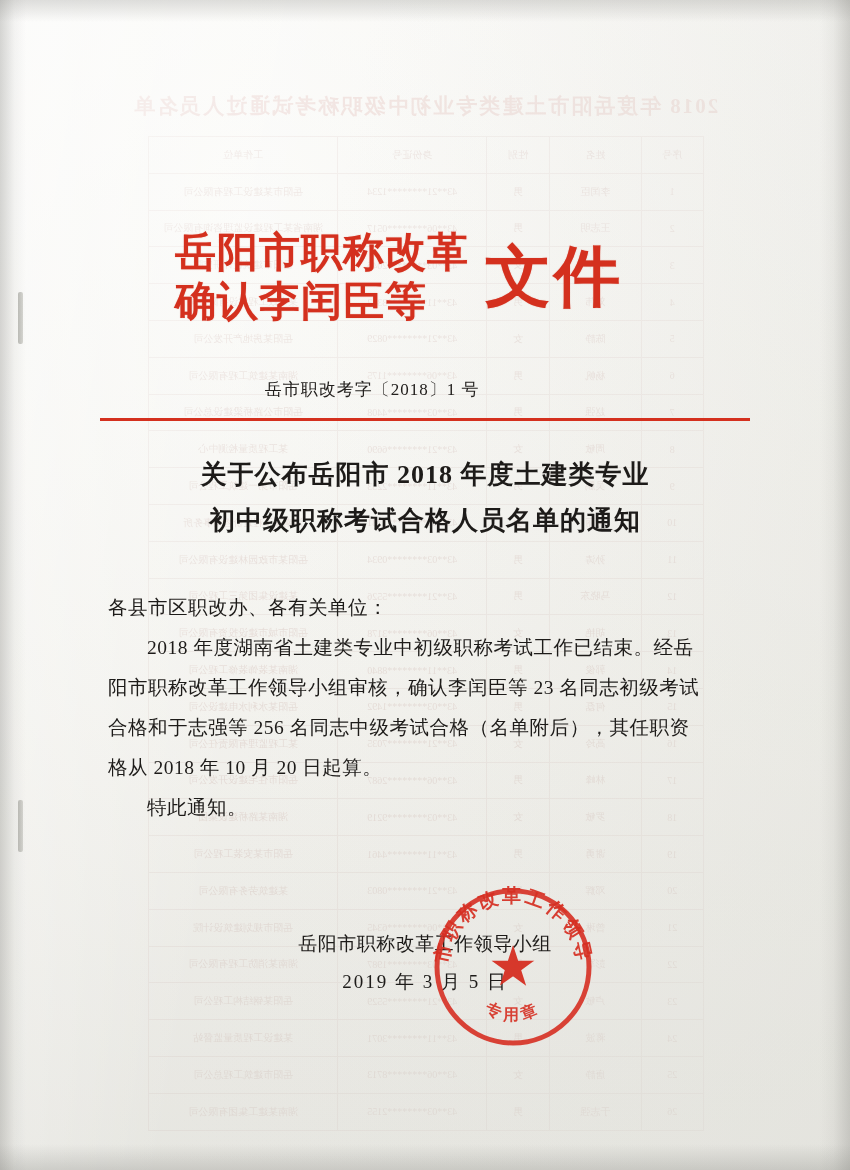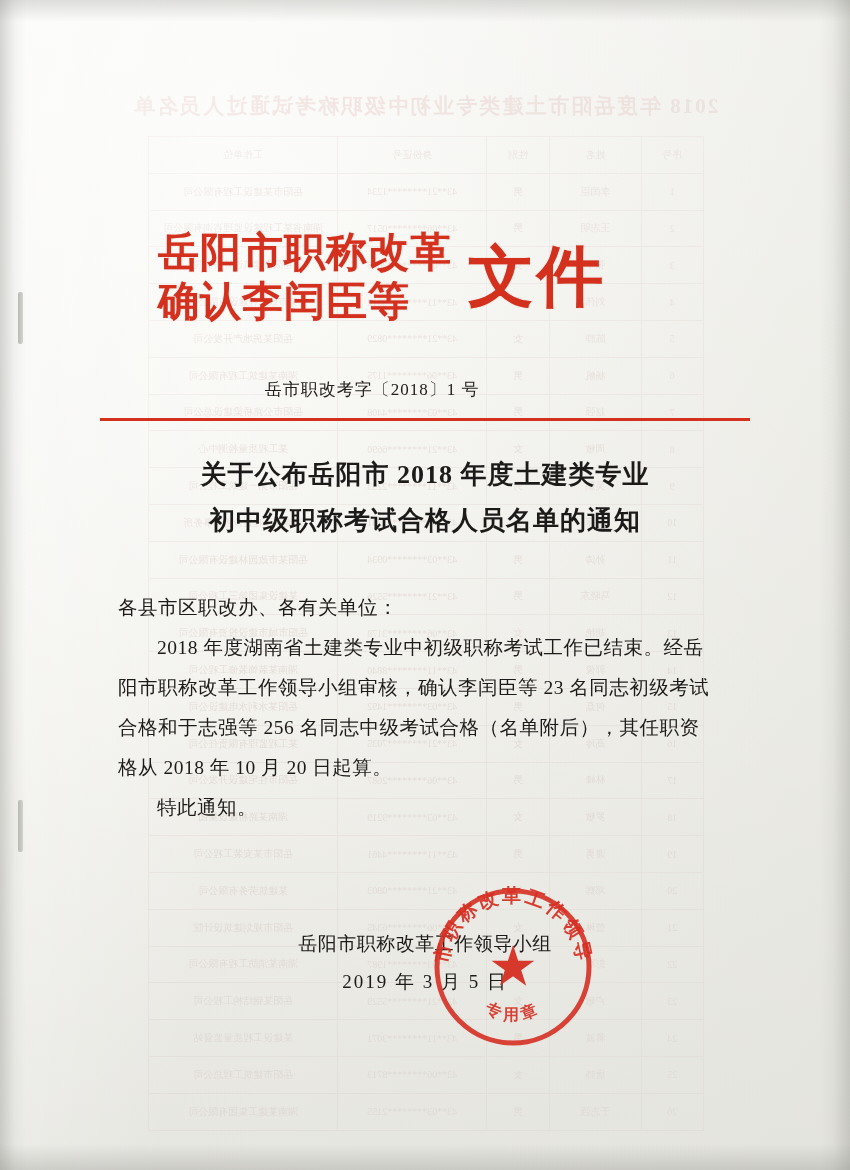--- a/index.html
+++ b/index.html
@@ -121,21 +121,21 @@
 
   
   .content {
     position: absolute;
     inset: 0;
   }
 
   .masthead {
     position: absolute;
     top: 228px;
-    left: 0;
+    left: 17px;
     width: 764px;
     text-align: center;
   }
   .masthead-inner {
     display: inline-flex;
     align-items: center;
     justify-content: center;
     gap: 16px;
   }
   .masthead-lines {
@@ -187,21 +187,21 @@
     font-size: 26px;
     font-weight: bold;
     color: #1d1b19;
     line-height: 1.75;
     letter-spacing: 1px;
   }
 
   .body-text {
     position: absolute;
     top: 588px;
-    left: 118px;
+    left: 108px;
     width: 600px;
     font-size: 19.5px;
     line-height: 2.05;
     color: #1d1b19;
     letter-spacing: 0.5px;
   }
   .body-text p { margin: 0; }
   .body-text p.indent { text-indent: 2em; }
 
   .signature {

